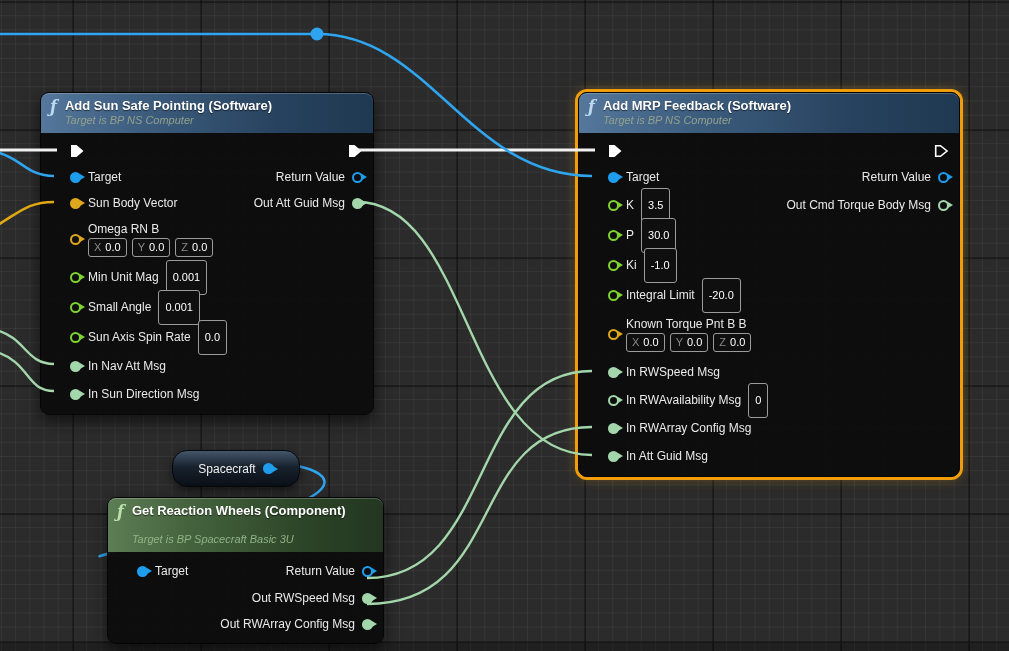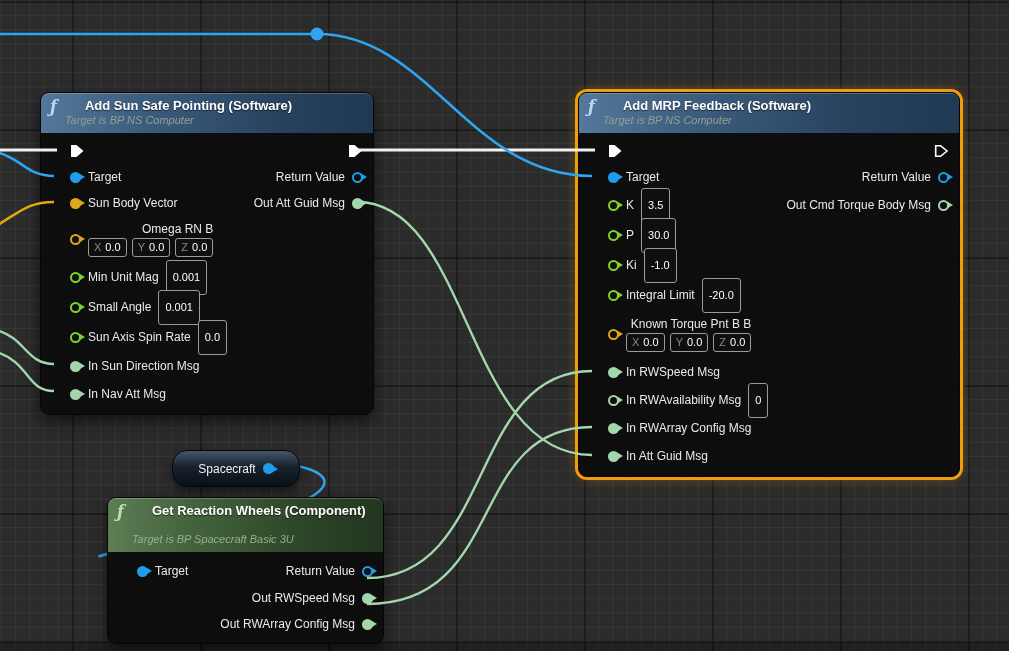--- a/index.html
+++ b/index.html
@@ -29,21 +29,21 @@
   .nheader{
     display:flex;align-items:flex-start;gap:8px;padding:5px 10px 6px 9px;
     border-radius:8px 8px 0 0;min-height:29px;
     box-shadow:inset 0 1px 0 rgba(255,255,255,0.22);
   }
   .nheader.blue{background:linear-gradient(105deg,#5a7fa5 0%,#3e608300 0%),linear-gradient(to right,#54779b 0%,#3d5d7f 30%,#27425e 72%,#203952 100%);}
   .nheader.green{background:linear-gradient(to right,#5d7d55 0%,#44633d 30%,#2c4427 72%,#233621 100%);}
   .fn-icon{font-family:"DejaVu Serif",serif;font-style:italic;font-weight:bold;font-size:16px;line-height:18px;}
   .fn-icon.blue{color:#bcd9f2;}
   .fn-icon.green{color:#b9e2ac;}
-  .ntitle{font-weight:bold;font-size:13px;color:#ffffff;line-height:16px;text-shadow:0 1px 1px rgba(0,0,0,0.6);white-space:nowrap;margin-left:20px;}
+  .ntitle{font-weight:bold;font-size:13px;color:#ffffff;line-height:16px;text-shadow:0 1px 1px rgba(0,0,0,0.6);white-space:nowrap;}
   .nsub{font-style:italic;font-size:11px;line-height:13px;white-space:nowrap;}
   .nsub.blue{color:#93a08c;}
   .nsub.green{color:#8fb386;margin-top:14px;}
   .nbody{padding:5px 0 6px 0;margin-left:19px;}
   .row{display:flex;align-items:center;justify-content:space-between;padding:0 10px;height:26px;}
   .row.h30{height:30px;}
   .row.h28{height:28px;}
   .row.vec{height:46px;}
   .row.vec48{height:48px;}
   .lgroup,.rgroup{display:flex;align-items:center;gap:7px;}
@@ -59,21 +59,21 @@
   .c-vec{color:#dfa71b;}
   .c-flt{color:#7fd32f;}
   .c-msg{color:#a3d7ab;}
   .execpin{flex:none;display:block;}
   .vbox{display:inline-flex;align-items:center;gap:4px;height:17px;padding:0 5px;
     border:1px solid #9b9b9b;border-radius:3px;background:#0f0f0f;font-size:11px;}
   .vaxis{color:#8a8a8a;}
   .vval{color:#ffffff;}
   .valbox{display:inline-flex;align-items:center;height:17px;padding:8px 6px;
     border:1px solid #9b9b9b;border-radius:3px;background:#0f0f0f;font-size:11px;color:#ffffff;}
-  .veccol{display:flex;flex-direction:column;gap:2px;text-align:right;}
+  .veccol{display:flex;flex-direction:column;gap:2px;}
   .veclabel{color:#eaeaea;line-height:14px;}
   .vecboxes{display:flex;gap:5px;}
   .varnode{
     position:absolute;display:flex;align-items:center;justify-content:flex-end;gap:7px;
     padding:0 8px;border-radius:15px;box-sizing:border-box;
     background:linear-gradient(180deg,#44566b 0%,#18222e 45%,#0a0f16 100%);
     border:1px solid #04070b;box-shadow:0 4px 8px rgba(0,0,0,0.5);
     pointer-events:auto;color:#efefef;font-size:12px;
   }
 </style>
@@ -168,27 +168,27 @@
         <div class="row h30">
           <span class="lgroup">
             <span class="pin hollow c-flt"></span>
             <span class="plabel">Sun Axis Spin Rate</span>
             <span class="valbox">0.0</span>
           </span>
         </div>
         <div class="row h28">
           <span class="lgroup">
             <span class="pin filled c-msg"></span>
+            <span class="plabel">In Nav Att Msg</span>
+          </span>
+        </div>
+        <div class="row h28">
+          <span class="lgroup">
+            <span class="pin filled c-msg"></span>
             <span class="plabel">In Sun Direction Msg</span>
-          </span>
-        </div>
-        <div class="row h28">
-          <span class="lgroup">
-            <span class="pin filled c-msg"></span>
-            <span class="plabel">In Nav Att Msg</span>
           </span>
         </div>
       </div>
     </div>
 
     <div class="node selected" style="left:578px;top:92px;width:380px;">
       <div class="nheader blue">
         <span class="fn-icon blue">ƒ</span>
         <span>
           <div class="ntitle">Add MRP Feedback (Software)</div>

